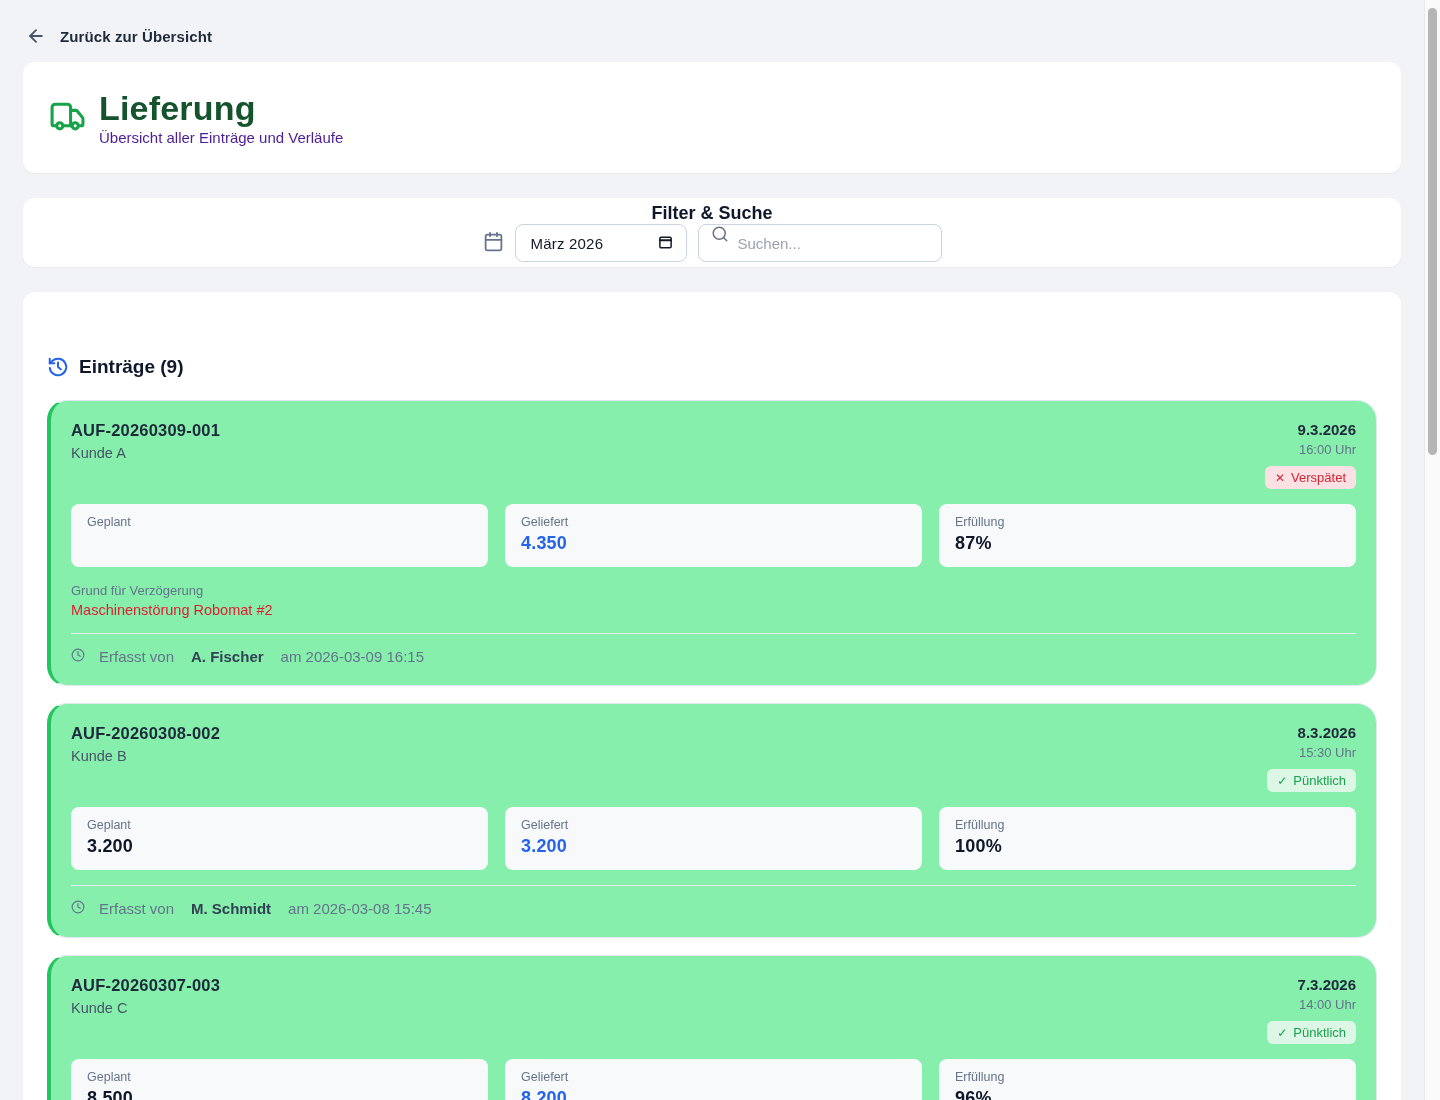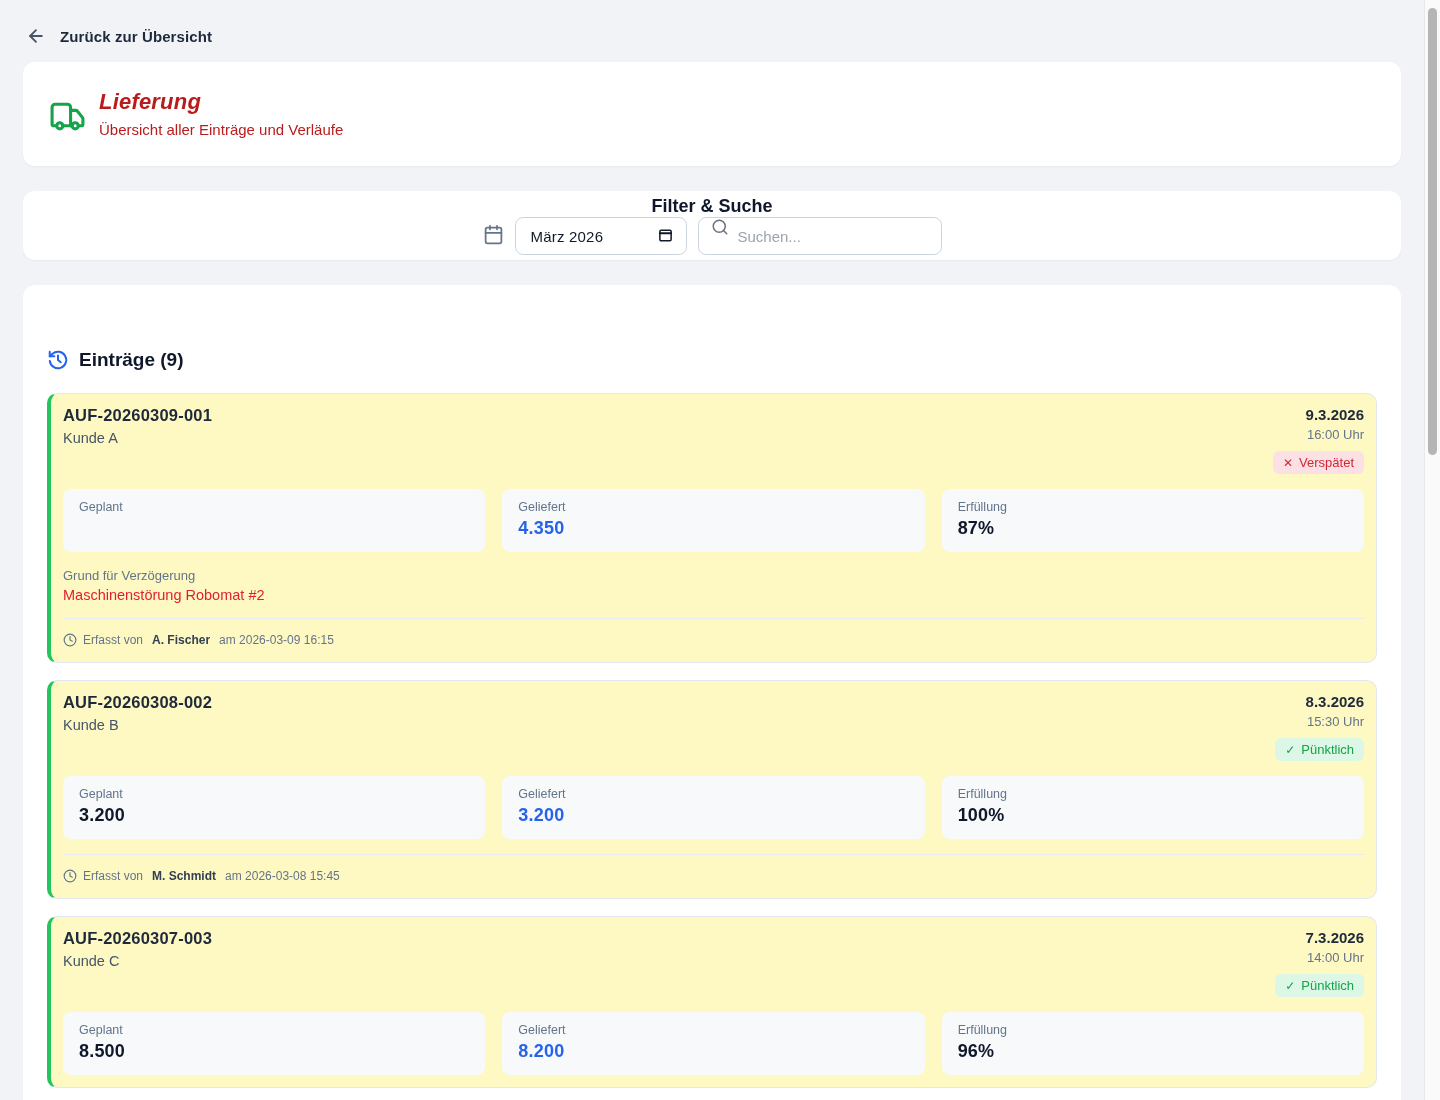--- a/index.html
+++ b/index.html
@@ -25,22 +25,22 @@
     background:#ffffff;
     border-radius:12px;
     margin:0 23px;
     box-shadow:0 1px 2px rgba(15,23,42,.04);
   }
 
   
   .header-card { padding:27px 26px; margin-bottom:25px; }
   .header-inner { display:flex; align-items:flex-start; gap:13px; }
   .truck-wrap { margin-top:9px; }
-  .header-title { font-size:22px; font-weight:800; color:#b91c1c; line-height:1.15; letter-spacing:.2px;font-style:italic; }
-  .header-subtitle { font-size:15px; color:#b91c1c; margin-top:7px; }
+  .header-title { font-size:34px; font-weight:800; color:#14532d; line-height:1.15; letter-spacing:.2px; }
+  .header-subtitle { font-size:15px; color:#4c1d95; margin-top:1px; }
 
   
   .filter-card {
     padding:5px 24px; margin-bottom:25px;
     display:flex; align-items:center; justify-content:space-between;flex-direction:column;
   }
   .filter-title { font-size:18px; font-weight:800; color:#0f172a; }
   .filter-controls { display:flex; align-items:center; gap:11px; }
   .month-input {
     width:172px; height:38px;
@@ -65,24 +65,24 @@
 
   
   .entries-card { padding:24px; padding-bottom:30px; min-height:800px; }
   .entries-heading { display:flex; gap:10px; margin-bottom:18px;margin-top:40px; }
   .entries-heading-text { font-size:19px; font-weight:800; color:#0f172a; }
 
   
   .entry {
     border:1px solid #e2e8f0;
     border-left:4px solid #22c55e;
-    border-radius:10px;
-    padding:12px;
+    border-radius:20px;
+    padding:20px;
     margin-bottom:17px;
-    background:#fef9c3;
+    background:#86efac;
   }
   .entry:last-child { margin-bottom:0; }
   .entry-head { display:flex; justify-content:space-between; align-items:flex-start; }
   .entry-id { font-size:16.5px; font-weight:800; color:#1e293b; letter-spacing:.2px; }
   .entry-customer { font-size:14.5px; color:#475569; margin-top:5px; }
   .entry-meta { text-align:right; }
   .entry-date { font-size:15px; font-weight:800; color:#1e293b; }
   .entry-time { font-size:13px; color:#64748b; margin-top:4px; }
   .badge {
     display:inline-flex; align-items:center; gap:6px;
@@ -98,22 +98,22 @@
   .stat-label { font-size:12.5px; color:#64748b; }
   .stat-value { font-size:18px; font-weight:800; color:#0f172a; margin-top:4px; letter-spacing:.2px; }
   .stat-value.blue { color:#2563eb; }
 
   .reason { margin-top:16px; }
   .reason-label { font-size:13px; color:#64748b; }
   .reason-text { font-size:14.5px; color:#e11d32; margin-top:4px; }
 
   .entry-divider { border-top:1px solid #e8edf2; margin-top:15px; }
   .entry-footer {
-    display:flex; gap:6px;
-    padding-top:14px; font-size:12px; color:#64748b;
+    display:flex; gap:14px;
+    padding-top:14px; font-size:15px; color:#64748b;
   }
   .entry-footer .author { font-weight:800; color:#334155; margin:0 3px; }
 
   
   .scrollbar-track {
     position:absolute; top:0; right:0; width:16px; height:1100px;
     background:#fafafa; border-left:1px solid #e8e8e8;
   }
   .scrollbar-thumb {
     position:absolute; left:3px; top:8px; width:9px; height:447px;

